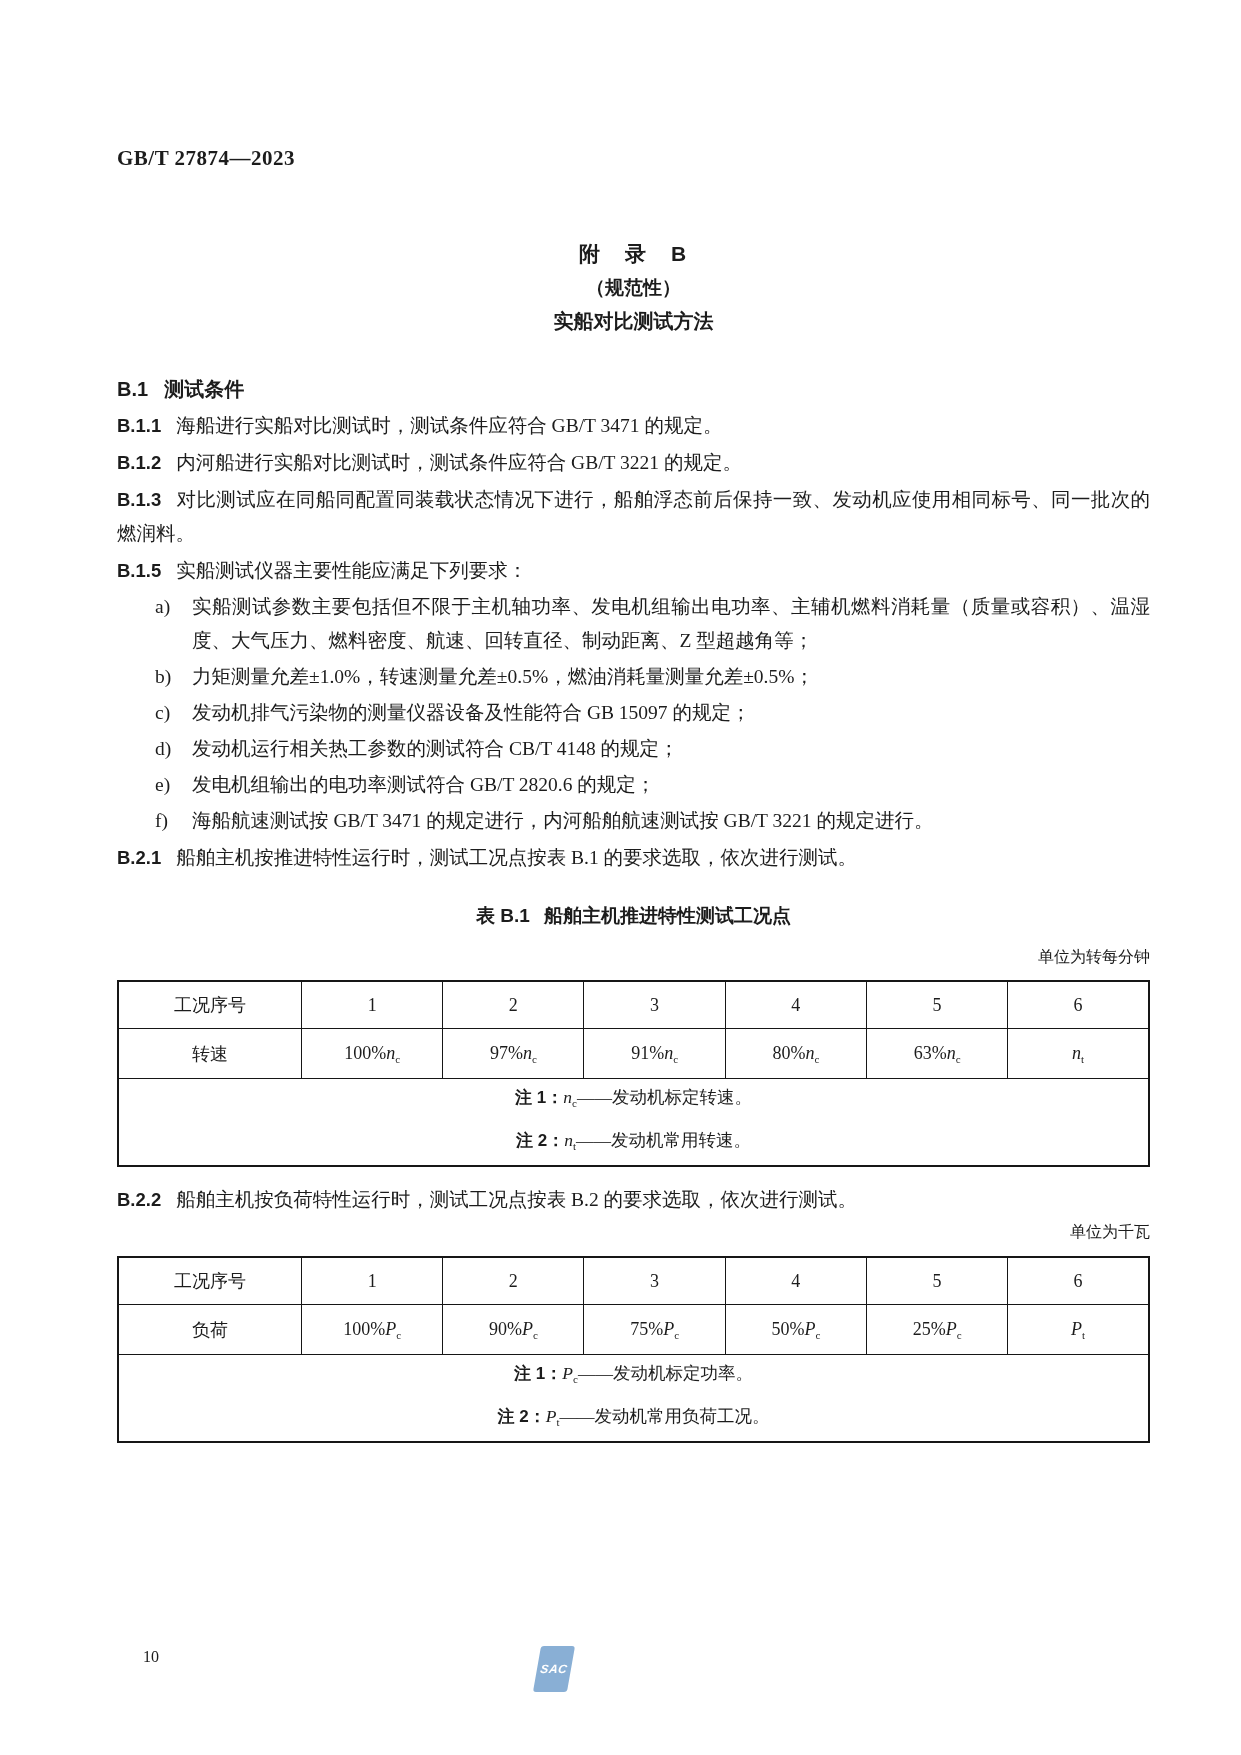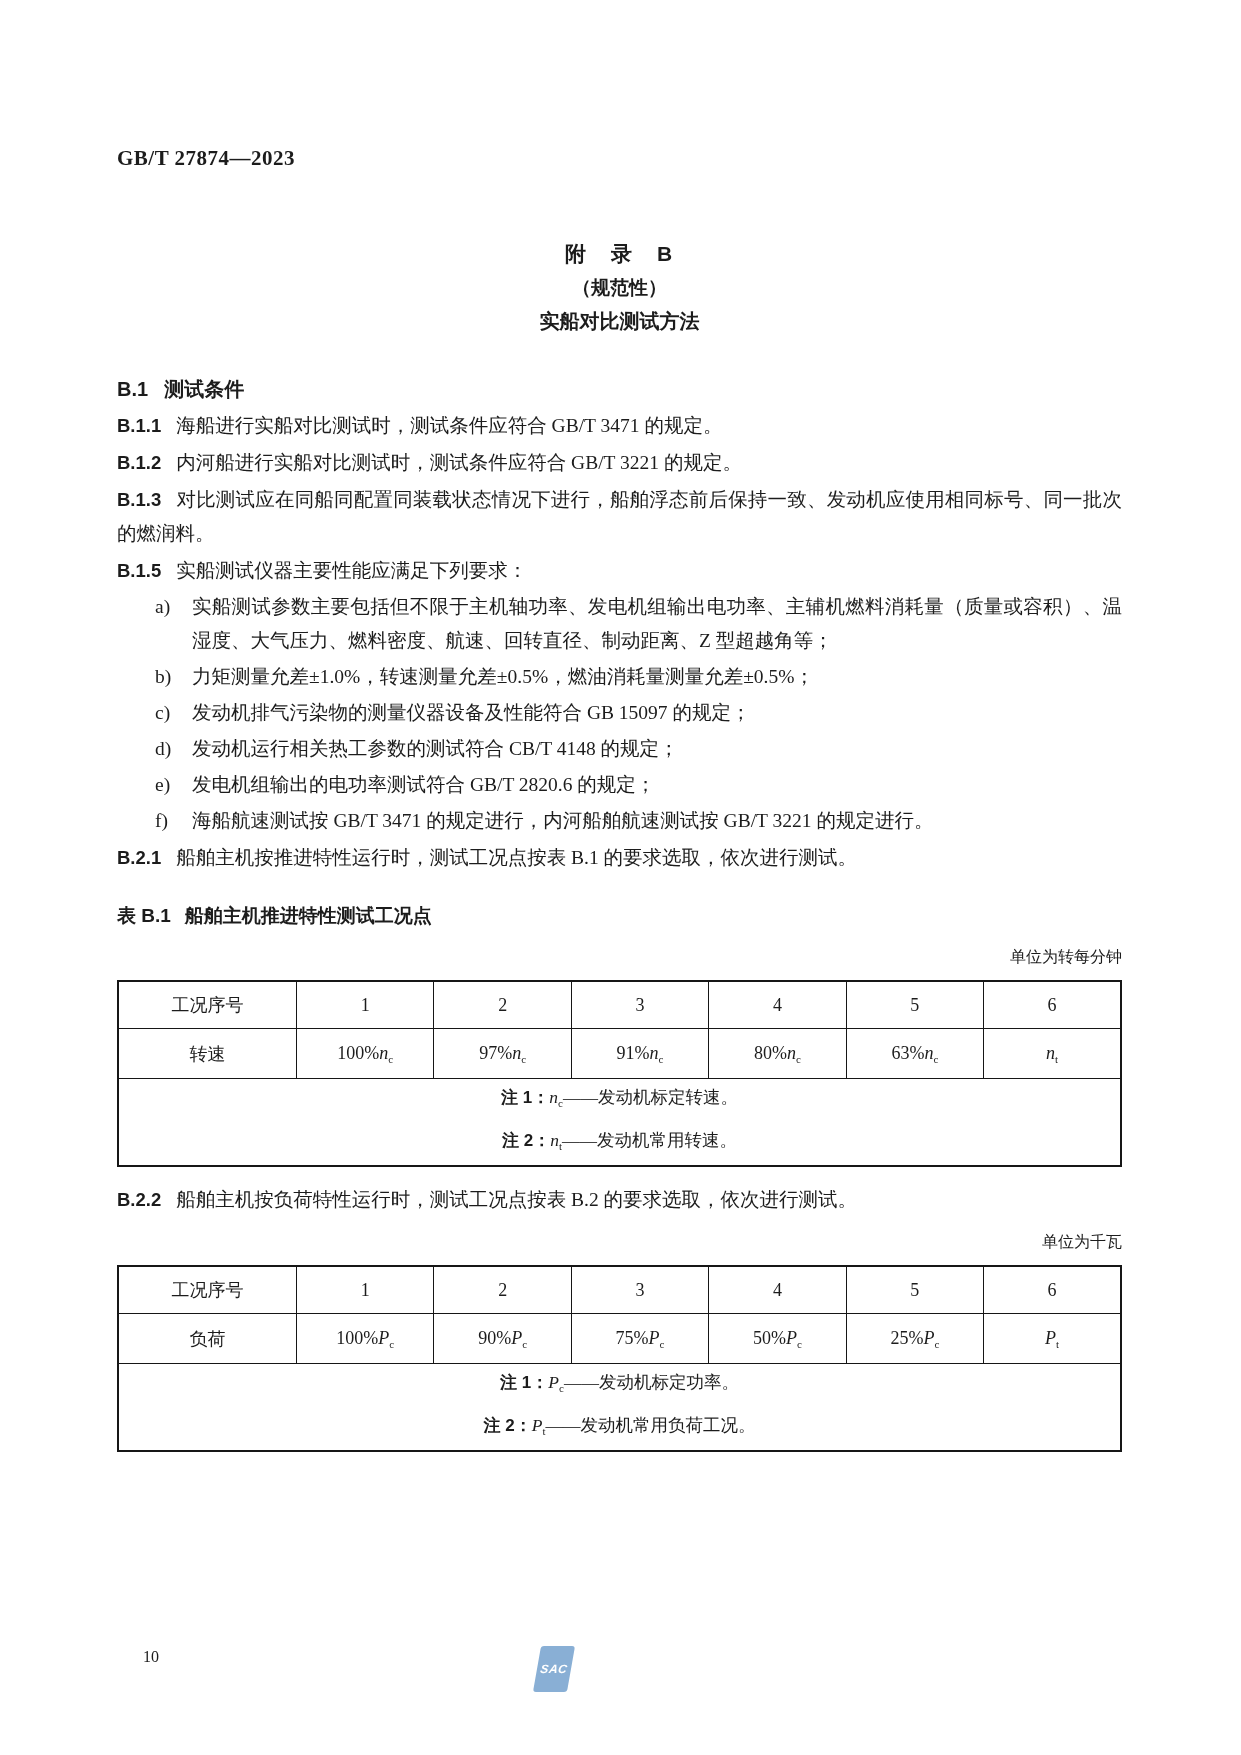--- a/index.html
+++ b/index.html
@@ -1,20 +1,20 @@
 <!DOCTYPE html>
 <html><head>
 <meta charset="utf-8">
 <style>
   html,body {margin:0; padding:0; background:#ffffff;}
   .page {
     position:relative; width:1241px; height:1755px; background:#ffffff;
     font-family:"Liberation Serif","DejaVu Serif",serif; color:#1c1c1c; overflow:hidden;
   }
-  .content {padding:0 119px 0 117px;}
+  .content {padding:0 91px 0 117px;}
 
   .doc-number {
     padding-top:146px; font-weight:bold; font-size:21px; letter-spacing:0.5px;
     font-family:"Liberation Serif","DejaVu Serif",serif;
   }
 
   .appendix {text-align:center; margin-top:66px; font-family:"Liberation Sans","DejaVu Sans",sans-serif; font-weight:bold;}
   .appendix-line1 {font-size:21px; line-height:34px; letter-spacing:2px;}
   .appendix-line2 {font-size:19px; line-height:33px;}
   .appendix-line3 {font-size:20px; line-height:34px;}
@@ -30,21 +30,21 @@
     font-family:"Liberation Sans","DejaVu Sans",sans-serif; font-weight:bold;
     font-size:18.5px; margin-right:15px;
   }
 
   .req-list {margin-left:38px;}
   .req {display:flex; font-size:19.5px; line-height:34px; margin-top:2px;}
   .req-label {flex:0 0 37px; width:37px;}
   .req-text {flex:1; text-align:justify;}
 
   .table-caption {
-    text-align:left; margin-top:24px; font-family:"Liberation Sans","DejaVu Sans",sans-serif;
+    text-align:center; margin-top:24px; font-family:"Liberation Sans","DejaVu Sans",sans-serif;
     font-weight:bold; font-size:19px; line-height:33px;
   }
   .caption-label {margin-right:14px;}
 
   .unit-note {text-align:right; font-size:16px; line-height:30px; margin-top:10px;}
 
   table.gb-table {
     width:100%; border-collapse:collapse; margin-top:8px; font-size:18px;
     border:2.5px solid #161616; table-layout:fixed;
   }
@@ -54,21 +54,21 @@
   td.notes-cell {
     border-top:2.5px solid #161616; text-align:left; padding:6px 10px 10px 27px;
   }
   .note-line {line-height:37px; font-size:17.5px;}
   .note-label {font-family:"Liberation Sans","DejaVu Sans",sans-serif; font-weight:bold; font-size:17px;}
   .var {font-style:italic; font-family:"Liberation Serif","DejaVu Serif",serif;}
   .sub {font-size:11px; vertical-align:-4px; font-style:normal;}
 
   .b22-gap {margin-top:16px;}
   .caption-tight {margin-top:16px;}
-  .unit-tight {margin-top:10px;}
+  .unit-tight {margin-top:1px;font-family:Liberation Mono, monospace;}
 
   .footer-pagenum {position:absolute; left:143px; top:1648px; font-size:16px;}
   .sac-watermark {
     position:absolute; left:537px; top:1646px; width:34px; height:46px;
     background:#7fa9d2; border-radius:3px; transform:skewX(-10deg);
     display:flex; align-items:center; justify-content:center;
     color:#ffffff; font-family:"Liberation Sans","DejaVu Sans",sans-serif;
     font-weight:bold; font-style:italic; font-size:12px; letter-spacing:0.5px; opacity:0.92;
   }
 </style>

